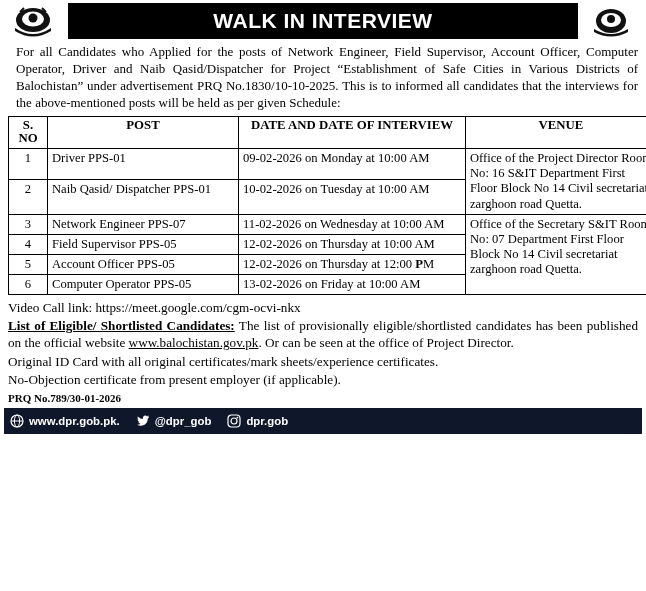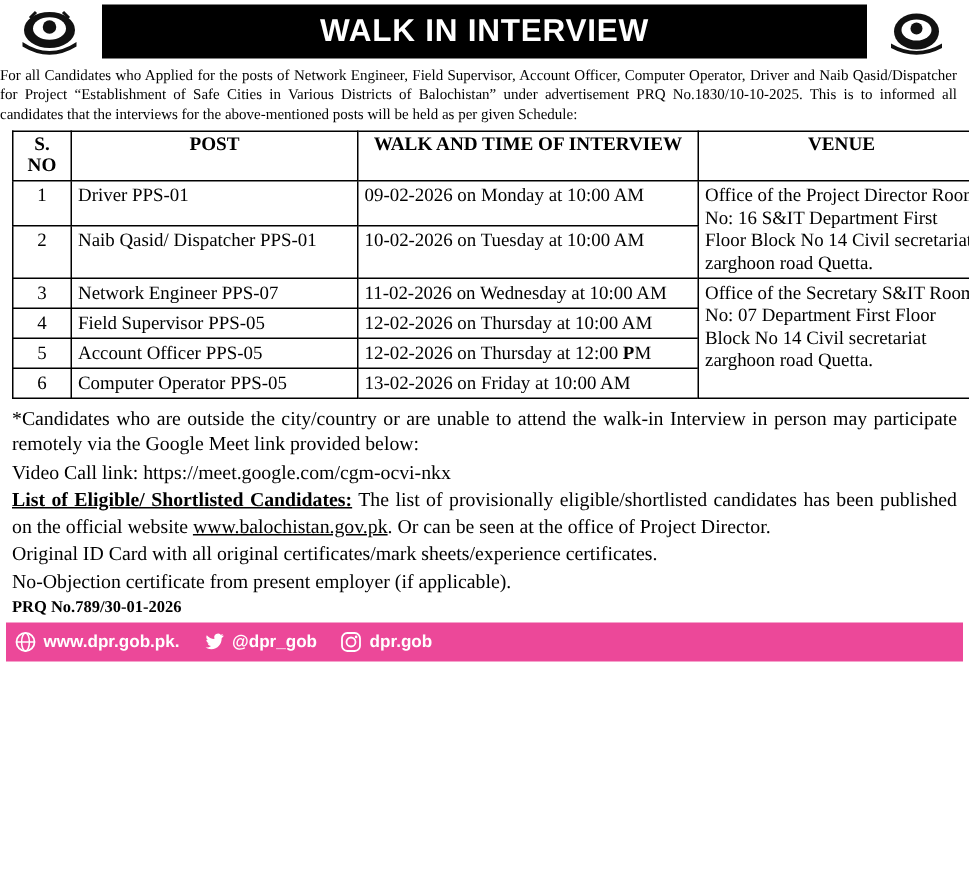--- a/index.html
+++ b/index.html
@@ -49,22 +49,22 @@
     justify-content: center;
     font-family: "Liberation Sans", sans-serif;
     font-weight: bold;
     font-size: 21px;
     letter-spacing: .5px;
     margin: 0 6px;
     height: 36px;
   }
   
   .intro {
-    padding: 2px 8px 4px 0;
-    font-size: 10px;
+    padding: 2px 8px 4px 16px;
+    font-size: 13px;
     line-height: 1.30;
     text-align: justify;
   }
   
   table.main {
     border-collapse: collapse;
     width: 630px;
     margin: 0 8px;
     table-layout: fixed;
     font-size: 12.6px;
@@ -122,21 +122,21 @@
   .prq {
     margin: 0 8px;
     font-weight: bold;
     font-size: 11px;
     padding-top: 2px;
     font-family: "Liberation Serif", serif;
   }
   
   .footer {
     margin: 4px 4px 0 4px;
-    background: #ec4899;
+    background: #0f172a;
     color: #fff;
     height: 26px;
     display: flex;
     align-items: center;
     font-family: "Liberation Sans", sans-serif;
     font-size: 11.4px;
     font-weight: bold;
     padding-left: 6px;
     box-sizing: border-box;
   }
@@ -176,21 +176,21 @@
   <div class="intro">For all Candidates who Applied for the posts of Network Engineer, Field Supervisor, Account Officer, Computer Operator, Driver and Naib Qasid/Dispatcher for Project “Establishment of Safe Cities in Various Districts of Balochistan” under advertisement PRQ No.1830/10-10-2025. This is to informed all candidates that the interviews for the above-mentioned posts will be held as per given Schedule:</div>
 
   <table class="main">
     <thead>
       <tr>
         <th class="c-sno">
           <div>S.</div>
           <div>NO</div>
         </th>
         <th class="c-post">POST</th>
-        <th class="c-date">WALK AND TIME OF INTERVIEW</th>
+        <th class="c-date">DATE AND DATE OF INTERVIEW</th>
         <th class="c-venue">VENUE</th>
       </tr>
     </thead>
     <tbody>
       <tr>
         <td class="c-sno">1</td>
         <td class="c-post">Driver PPS-01</td>
         <td class="c-date">09-02-2026 on Monday at 10:00 AM</td>
         <td class="c-venue venue-cell" rowspan="2">Office of the Project Director Room No: 16 S&amp;IT Department First Floor Block No 14 Civil secretariat zarghoon road Quetta.</td>
       </tr>
@@ -217,21 +217,20 @@
       </tr>
       <tr>
         <td class="c-sno">6</td>
         <td class="c-post">Computer Operator PPS-05</td>
         <td class="c-date">13-02-2026 on Friday at 10:00 AM</td>
       </tr>
     </tbody>
   </table>
 
   <div class="notes">
-    <p class="just">*Candidates who are outside the city/country or are unable to attend the walk-in Interview in person may participate remotely via the Google Meet link provided below:</p>
     <p>
       <span>Video Call link: </span><span>https://meet.google.com/cgm-ocvi-nkx</span>
     </p>
     <p class="just">
       <u class="hd">List of Eligible/ Shortlisted Candidates:</u><span> The list of provisionally eligible/shortlisted candidates has been published on the official website </span><u class="link">www.balochistan.gov.pk</u><span>. Or can be seen at the office of Project Director.</span>
     </p>
     <p>Original ID Card with all original certificates/mark sheets/experience certificates.</p>
     <p>No-Objection certificate from present employer (if applicable).</p>
   </div>
 

